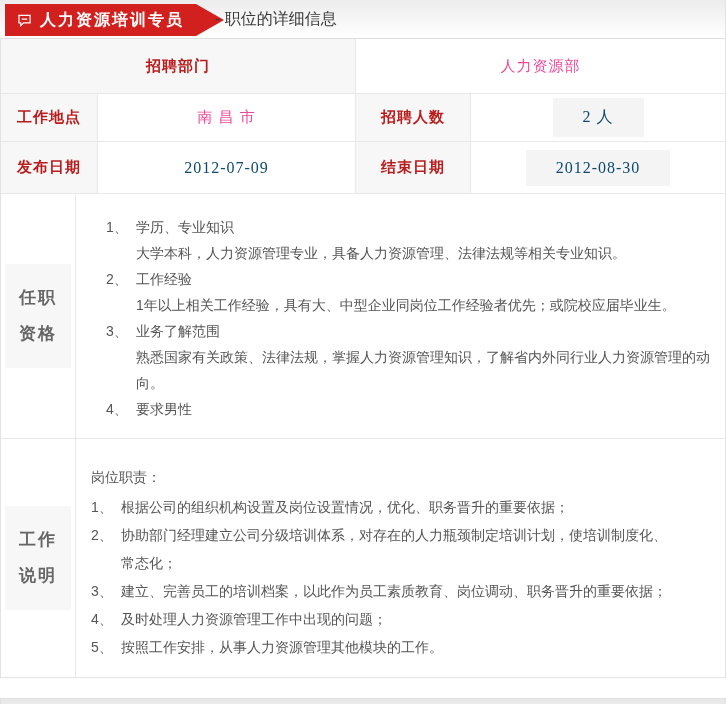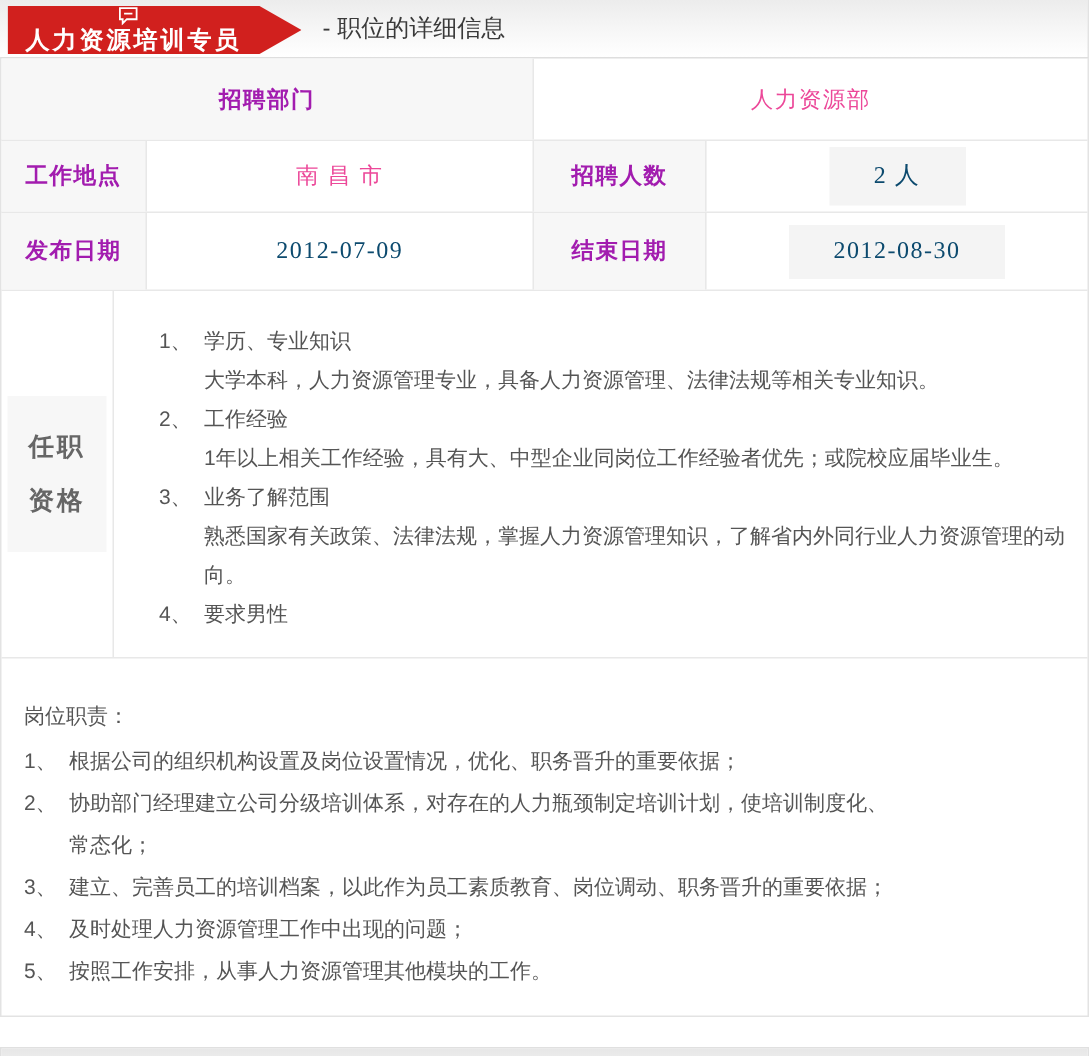--- a/index.html
+++ b/index.html
@@ -15,21 +15,20 @@
     position:relative; height:38px;
     background:linear-gradient(180deg,#ececec 0%,#f7f7f7 55%,#ffffff 100%);
     border-right:1px solid #e2e2e2;
   }
   .ribbon {
     position:absolute; left:5px; top:4px; height:32px;
     background:#d1201e; color:#fff;
     display:flex; align-items:center;
     padding:0 40px 0 12px;
     clip-path:polygon(0 0, calc(100% - 28px) 0, 100% 50%, calc(100% - 28px) 100%, 0 100%);
-    flex-direction:column;
   }
   .ribbon .bubble { margin-right:8px; display:inline-flex; }
   .ribbon .title { font-size:16px; font-weight:bold; letter-spacing:2px; white-space:nowrap; }
   .subtitle {
     position:absolute; left:215px; top:0; height:38px;
     display:flex; align-items:center; font-size:16px; color:#3a3a3a;
   }
 
   
   .jobtable { width:726px; border:1px solid #e3e3e3; border-top:1px solid #dedede; }
@@ -42,21 +41,21 @@
   .r1 { height:54px; }
   .r1 .c1 { width:355px; }
   .r1 .c2 { flex:1; }
   .r2 { height:48px; }
   .r3 { height:52px; }
   .r2 .c1,.r3 .c1 { width:97px; }
   .r2 .c2,.r3 .c2 { width:258px; }
   .r2 .c3,.r3 .c3 { width:115px; }
   .r2 .c4,.r3 .c4 { flex:1; }
 
-  .lbl { font-size:15px; font-weight:bold; color:#a21caf; letter-spacing:1px; }
+  .lbl { font-size:15px; font-weight:bold; color:#b91c1c; letter-spacing:1px; }
   .val { font-size:15px; color:#ec4899; letter-spacing:1px; }
   .serif { font-family:"Liberation Serif","DejaVu Serif",serif; font-size:16px; color:#0c4a6e; letter-spacing:1px; }
   .pill { display:inline-block; background:#f4f4f4; padding:9px 30px; text-align:center; }
 
   .r4 { min-height:160px; }
   .r5 { min-height:180px; }
   .seccol { width:75px; border-right:1px solid #e8e8e8; display:flex; align-items:center; justify-content:center; }
   .labelbox {
     background:#f7f7f7; width:66px; padding:16px 0; text-align:center;
     font-size:17px; font-weight:bold; color:#666; line-height:36px; letter-spacing:2px;
@@ -154,20 +153,25 @@
         <div class="num-item">
           <span class="num">4、</span>
           <span class="body">
             <div>要求男性</div>
           </span>
         </div>
       </div>
     </div>
 
     <div class="row r5">
+      <div class="seccol">
+        <div class="labelbox">
+          <span>工作说明</span>
+        </div>
+      </div>
       <div class="seccontent desc-content">
         <div class="intro">岗位职责：</div>
         <div class="num-item">
           <span class="num">1、</span>
           <span class="body pre">根据公司的组织机构设置及岗位设置情况，优化、职务晋升的重要依据；</span>
         </div>
         <div class="num-item">
           <span class="num">2、</span>
           <span class="body pre">协助部门经理建立公司分级培训体系，对存在的人力瓶颈制定培训计划，使培训制度化、
 常态化；</span>

